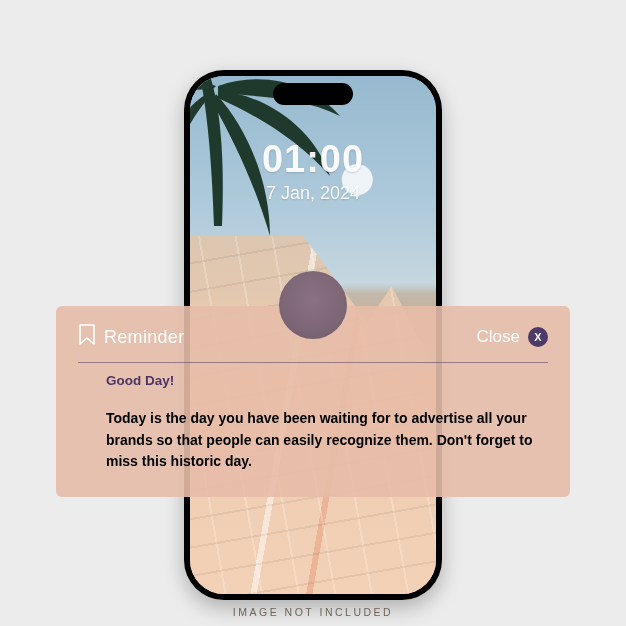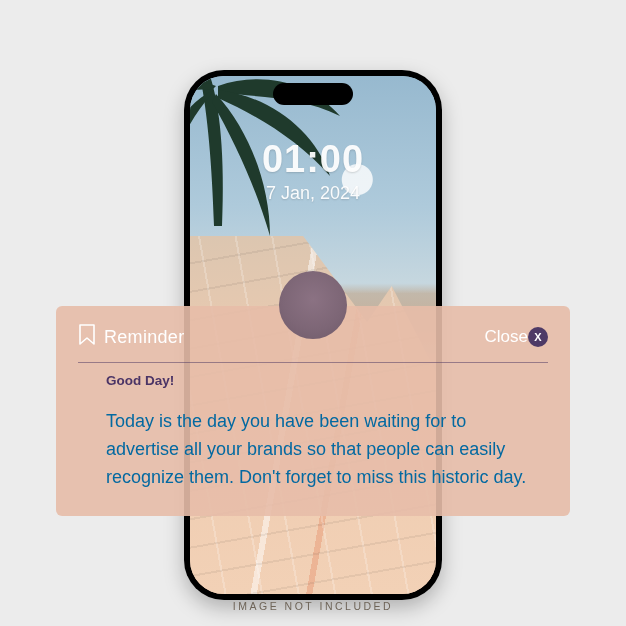--- a/index.html
+++ b/index.html
@@ -97,40 +97,40 @@
     align-items: center;
     justify-content: space-between;
     padding-bottom: 12px;
     border-bottom: 1px solid rgba(74,51,96,0.5);
     margin-bottom: 10px;
   }
   .reminder-left { display: flex; align-items: center; gap: 8px; }
   .reminder-title {
     color: #fff; font-size: 18px; font-weight: 500; letter-spacing: .3px;
   }
-  .reminder-right { display: flex; align-items: center; gap: 0; cursor: pointer; }
+  .reminder-right { display: flex; align-items: center; gap: 8px; cursor: pointer; }
   .close-label { color: #fff; font-size: 17px; font-weight: 500; }
   .close-badge {
     width: 20px; height: 20px; border-radius: 50%;
     background: #4e3a66; color: #fff;
     display: flex; align-items: center; justify-content: center;
     font-size: 11px; font-weight: 600;
   }
   .reminder-body { padding-left: 28px; }
   .reminder-greeting {
     color: #4b3466; font-size: 13.5px; font-weight: 600; margin-bottom: 20px;
   }
   .reminder-text {
-    color: #0369a1; font-size: 18px; line-height: 1.55; font-weight: 400;
+    color: #000000; font-size: 14px; line-height: 1.55; font-weight: 700;
     max-width: 430px;
   }
   .bookmark-icon { flex-shrink: 0; }
   .footer-note {
     position: absolute;
-    bottom: 14px; left: 0; right: 0;
+    bottom: 8px; left: 0; right: 0;
     text-align: center;
     color: #6e6458;
     font-size: 10.5px;
     letter-spacing: 2.5px;
     font-weight: 500;
   }
 </style>
 </head>
 <body>
 

